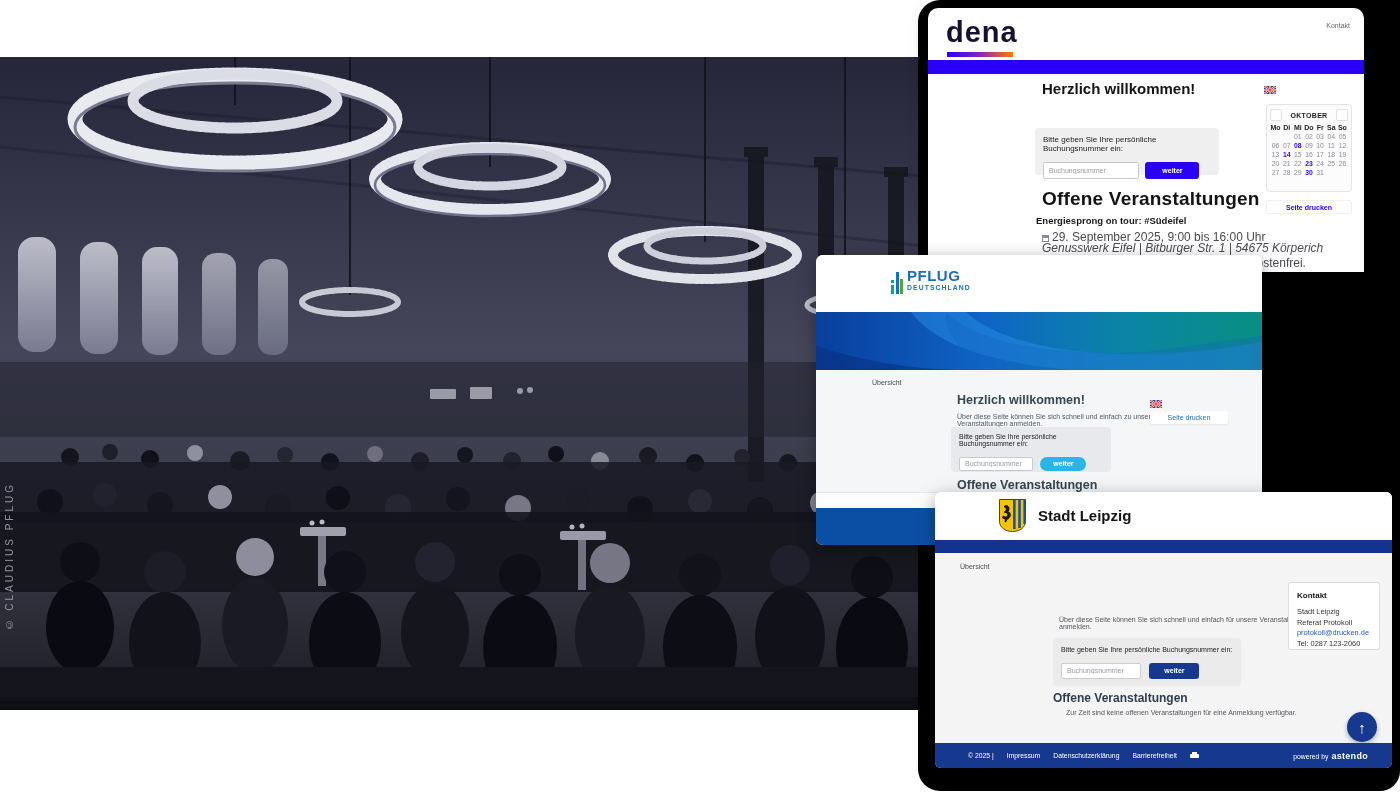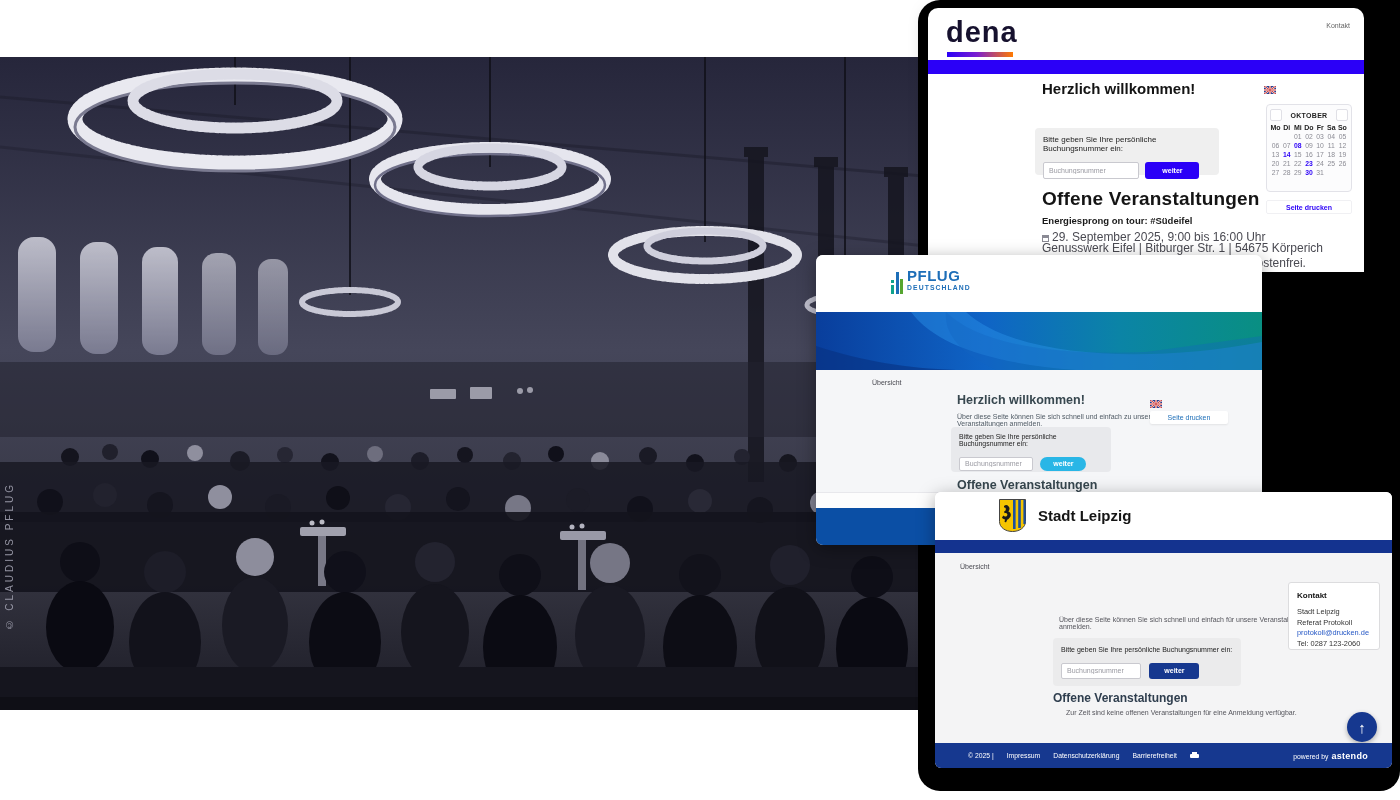--- a/index.html
+++ b/index.html
@@ -33,21 +33,21 @@
     background:linear-gradient(90deg,#2b00f7 0%,#7a1fd0 45%,#ff7a00 100%); }
   #dena .kontakt { right:14px; top:14px; font-size:7px; color:#666; }
   #dena .bluebar { left:0; top:52px; width:436px; height:14px; background:#2b00f7; }
   #dena .w-title { left:114px; top:72px; font-size:15px; font-weight:bold; color:#141414; }
   #dena .w-text { left:114px; top:94px; width:196px; font-size:8px; line-height:1.55; color:#3c3c44; }
   #dena .graybox { left:107px; top:120px; width:184px; height:47px; padding:7px 8px; }
   #dena .graybox label { font-size:8px; margin-bottom:6px; }
   #dena .bk-input { width:96px; height:17px; font-size:7px; }
   #dena .bk-btn { width:54px; height:17px; font-size:7px; background:#2b00f7; margin-left:2px; }
   #dena .ev-title { left:114px; top:180px; font-size:19px; font-weight:800; color:#141414; letter-spacing:.2px; }
-  #dena .e-name { left:114px; top:207px; font-size:9.5px; font-weight:bold; color:#1a1a1a; }
+  #dena .e-name { left:108px; top:207px; font-size:9.5px; font-weight:bold; color:#1a1a1a; }
   #dena .e-line { left:114px; font-size:12px; color:#4a4a52; }
   #dena .cal-ic { display:inline-block; width:7px; height:7px; border:1px solid #8a8a94; border-top:3px solid #8a8a94; margin-right:3px; vertical-align:-1px; }
   #dena .sb-flag { left:336px; top:78px; }
   #dena .cal-card { left:338px; top:96px; width:86px; height:88px; background:#fcfcfd; border:1px solid #e2e2e8; border-radius:4px; padding:4px 3px; }
   #dena .cal-head { display:flex; align-items:center; justify-content:space-between; margin-bottom:3px; }
   #dena .cal-nav { width:12px; height:12px; background:#fff; border:1px solid #e0e0e6; border-radius:2px; }
   #dena .cal-month { font-size:7px; font-weight:bold; color:#222; letter-spacing:.3px; }
   .cal-grid { display:grid; grid-template-columns:repeat(7,1fr); row-gap:2px; }
   .cal-dn { font-size:7px; font-weight:bold; color:#222; text-align:center; }
   .cal-cell { font-size:6.8px; color:#8b8b94; text-align:center; }
@@ -276,21 +276,21 @@
 
   <div class="abs graybox">
     <label>Bitte geben Sie Ihre persönliche Buchungsnummer ein:</label>
     <input class="bk-input" placeholder="Buchungsnummer" style="">
     <button class="bk-btn">weiter</button>
   </div>
 
   <div class="abs ev-title">Offene Veranstaltungen</div>
   <div class="abs e-name">Energiesprong on tour: #Südeifel</div>
   <div class="abs e-line" style="top:222px;"><span class="cal-ic"></span><span>29. September 2025, 9:00 bis 16:00 Uhr</span></div>
-  <div class="abs e-line" style="top:233px;">Genusswerk Eifel | Bitburger Str. 1 | 54675 Körperich</div>
+  <div class="abs e-line" style="top:233px;font-style:italic;">Genusswerk Eifel | Bitburger Str. 1 | 54675 Körperich</div>
   <div class="abs e-line" style="top:248px;">Die Teilnahme an der Veranstaltung ist kostenfrei.</div>
 
   <svg class="abs flag sb-flag" viewBox="0 0 12 8">
     <rect width="12" height="8" fill="#2a3f8f"></rect>
     <path d="M0,0 L12,8 M12,0 L0,8" stroke="#fff" stroke-width="2"></path>
     <path d="M0,0 L12,8 M12,0 L0,8" stroke="#c62828" stroke-width="1"></path>
     <rect x="5" width="2" height="8" fill="#fff"></rect>
       <rect y="3" width="12" height="2" fill="#fff"></rect>
     <rect x="5.5" width="1" height="8" fill="#c62828"></rect>
       <rect y="3.5" width="12" height="1" fill="#c62828"></rect>

